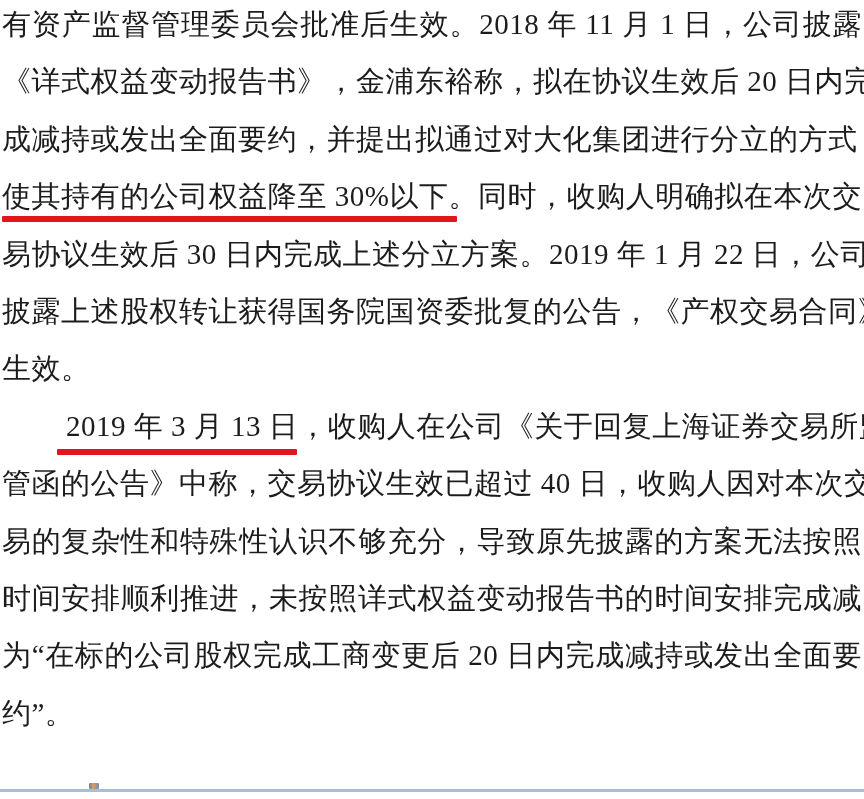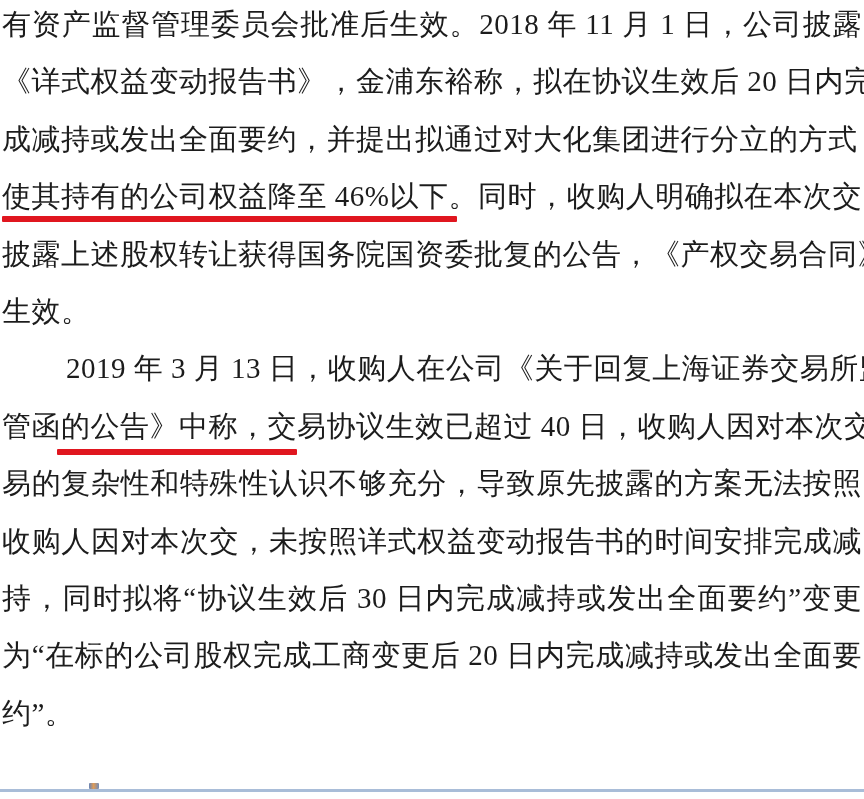--- a/index.html
+++ b/index.html
@@ -69,28 +69,28 @@
 </style>
 </head>
 <body>
 
 <div id="page">
 
   <div id="text-layer">
     <div class="textline">有资产监督管理委员会批准后生效。2018 年 11 月 1 日，公司披露</div>
     <div class="textline">《详式权益变动报告书》，金浦东裕称，拟在协议生效后 20 日内完</div>
     <div class="textline">成减持或发出全面要约，并提出拟通过对大化集团进行分立的方式，</div>
-    <div class="textline">使其持有的公司权益降至 46%以下。同时，收购人明确拟在本次交</div>
+    <div class="textline">使其持有的公司权益降至 30%以下。同时，收购人明确拟在本次交</div>
+    <div class="textline">易协议生效后 30 日内完成上述分立方案。2019 年 1 月 22 日，公司</div>
     <div class="textline">披露上述股权转让获得国务院国资委批复的公告，《产权交易合同》</div>
     <div class="textline no-justify">生效。</div>
     <div class="textline indent">2019 年 3 月 13 日，收购人在公司《关于回复上海证券交易所监</div>
     <div class="textline">管函的公告》中称，交易协议生效已超过 40 日，收购人因对本次交</div>
     <div class="textline">易的复杂性和特殊性认识不够充分，导致原先披露的方案无法按照</div>
-    <div class="textline">收购人因对本次交，未按照详式权益变动报告书的时间安排完成减</div>
-    <div class="textline">持，同时拟将“协议生效后 30 日内完成减持或发出全面要约”变更</div>
+    <div class="textline">时间安排顺利推进，未按照详式权益变动报告书的时间安排完成减</div>
     <div class="textline">为“在标的公司股权完成工商变更后 20 日内完成减持或发出全面要</div>
     <div class="textline no-justify">约”。</div>
   </div>
 
   <div id="underline-1" class="red-underline"></div>
   <div id="underline-2" class="red-underline"></div>
 
   <div id="artifact-dot"></div>
   <div id="bottom-rule"></div>
 

